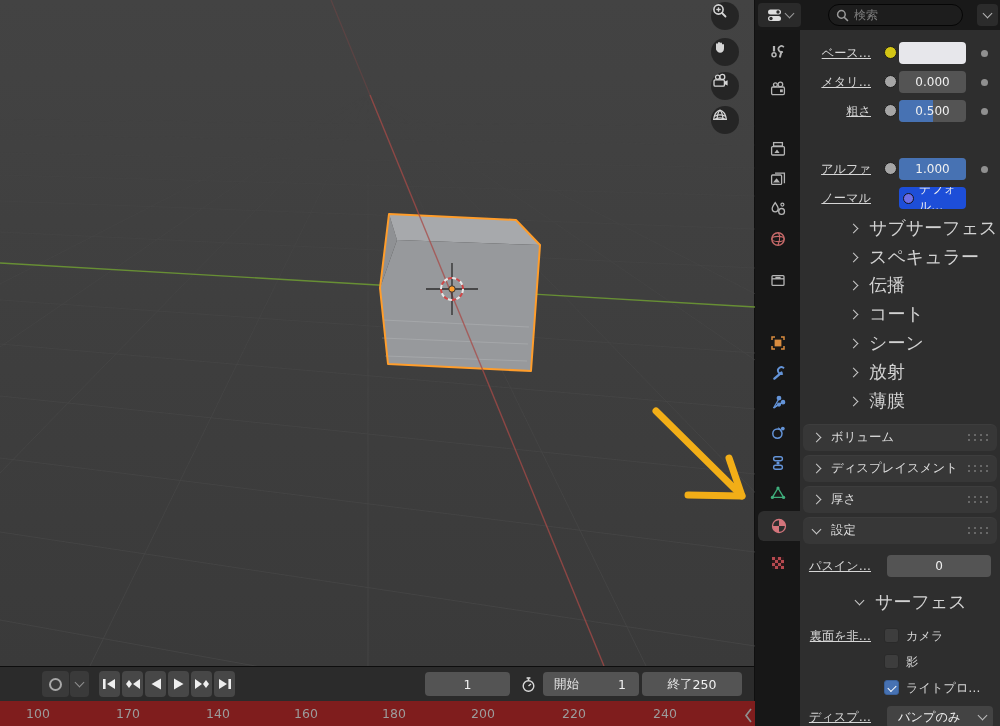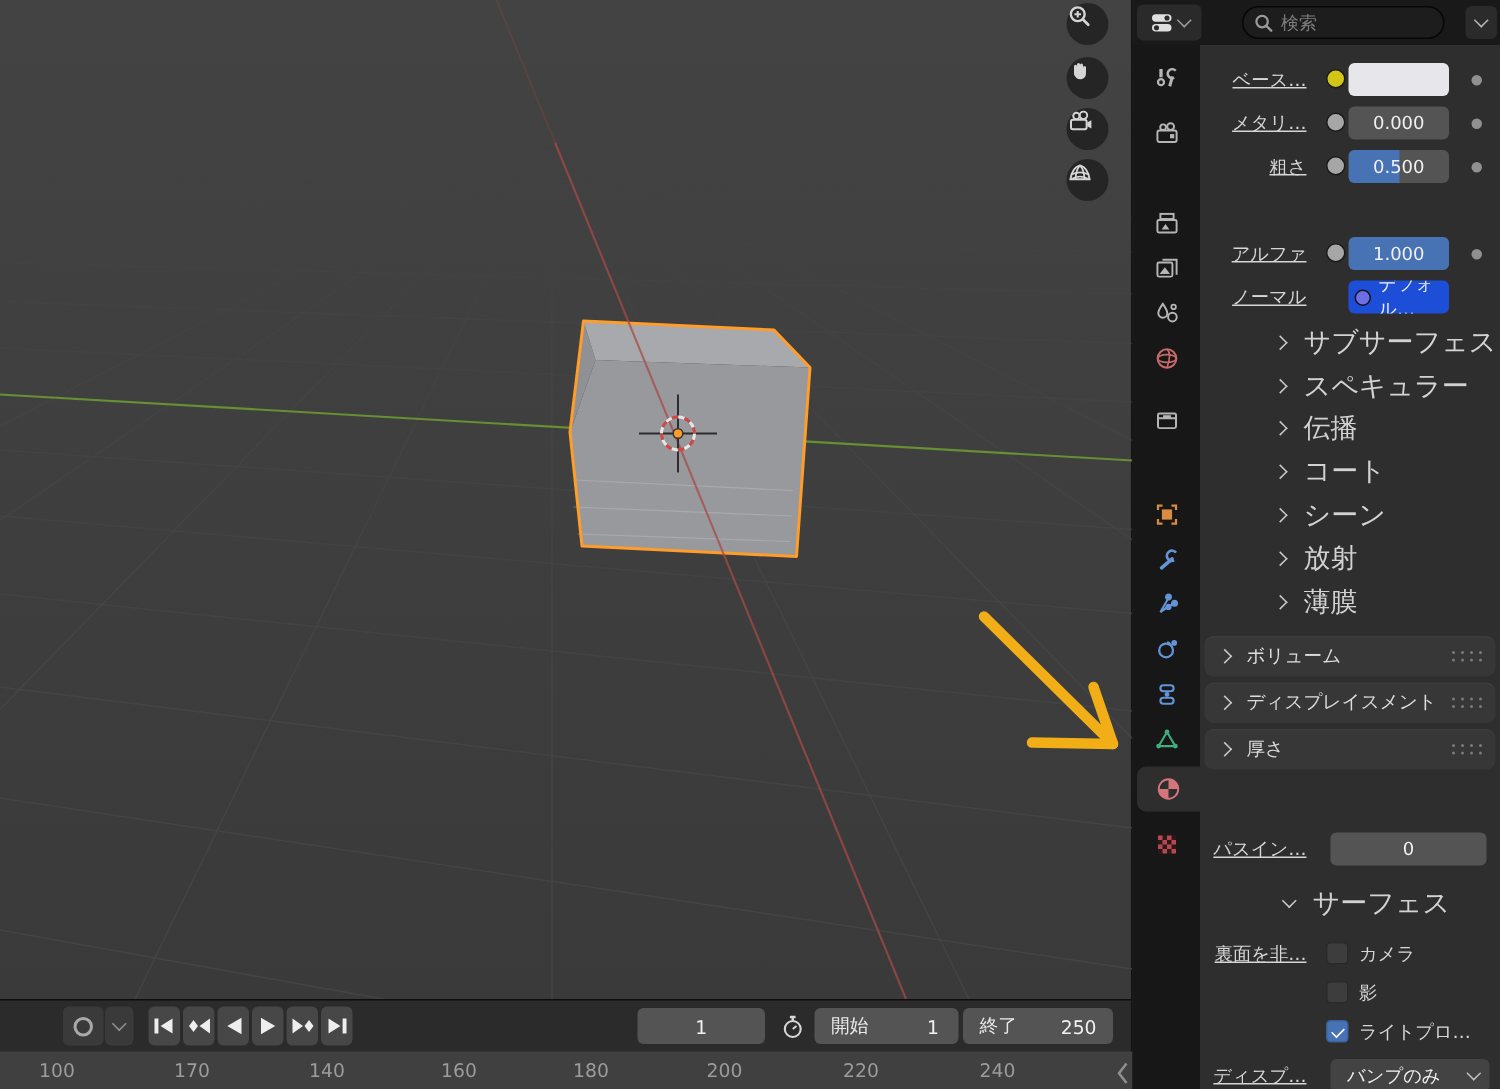--- a/index.html
+++ b/index.html
@@ -18,21 +18,21 @@
   
   #timeline { position:absolute; left:0; top:666px; width:755px; height:60px;
     background:#2b2b2b; border-top:1px solid #0e0e0e; border-right:1px solid #101010; }
   .tl-btn { position:absolute; top:4px; height:26px; background:#474747; border-radius:4px;
     display:flex; align-items:center; justify-content:center; }
   .tl-rec { background:#3a3a3a; }
   .rec-ring { width:13px; height:13px; border:2px solid #a8a8a8; border-radius:50%; }
   .pill { position:absolute; top:5px; height:24px; background:#545454; border-radius:4px;
     color:#f1f1f1; font-size:12.5px; display:flex; align-items:center; }
   .pill .lab { color:#e8e8e8; }
-  #ruler { position:absolute; left:0; top:34px; width:755px; height:26px; background:#404040; }
+  #ruler { position:absolute; left:0; top:34px; width:755px; height:26px; background:#7f1d1d; }
   .tick { position:absolute; top:5px; transform:translateX(-50%); color:#9c9c9c; font-size:12.5px; }
 
   
   #props { position:absolute; left:755px; top:0; width:245px; height:726px; background:#2e2e2e; }
   #props-header { position:absolute; left:0; top:0; width:245px; height:30px; background:#191919; }
   #editor-type-btn { position:absolute; left:3px; top:3px; width:43px; height:24px;
     background:#2a2a2a; border-radius:4px; display:flex; align-items:center; justify-content:center; gap:2px; }
   #search-box { position:absolute; left:73px; top:4px; width:135px; height:22px;
     background:#1d1d1d; border:1px solid #060606; border-radius:11px;
     display:flex; align-items:center; padding-left:7px; gap:5px; }
@@ -250,21 +250,21 @@
         <line x1="8.5" y1="2.2" x2="8.5" y2="4.6" stroke="#d8d8d8" stroke-width="1.6"></line>
         <line x1="6.6" y1="2" x2="10.4" y2="2" stroke="#d8d8d8" stroke-width="1.6"></line>
         <line x1="8.5" y1="10" x2="11" y2="8" stroke="#d8d8d8" stroke-width="1.4"></line>
       </svg>
     </div>
 
     <div class="pill" style="left:543px; width:96px; justify-content:space-between; padding:0 13px 0 11px;">
       <span class="lab">開始</span>
       <span>1</span>
     </div>
-    <div class="pill" style="left:642px; width:100px; justify-content:space-between; padding:0 11px 0 11px;">
+    <div class="pill" style="left:642px; width:100px; justify-content:center; padding:0 11px 0 11px;">
       <span class="lab">終了</span>
       <span>250</span>
     </div>
 
     <div id="ruler">
       <span class="tick" style="left:38px">100</span>
       <span class="tick" style="left:128px">170</span>
       <span class="tick" style="left:218px">140</span>
       <span class="tick" style="left:306px">160</span>
       <span class="tick" style="left:394px">180</span>
@@ -530,20 +530,34 @@
             <circle cx="8" cy="2" r="1"></circle>
             <circle cx="14" cy="2" r="1"></circle>
             <circle cx="20" cy="2" r="1"></circle>
           <circle cx="2" cy="7" r="1"></circle>
             <circle cx="8" cy="7" r="1"></circle>
             <circle cx="14" cy="7" r="1"></circle>
             <circle cx="20" cy="7" r="1"></circle>
         </svg>
       </div>
 
+      <div class="panel" style="top:487px">
+        <span class="chev-d"></span>
+        <span>設定</span>
+        <svg class="grip" width="22" height="9" fill="#7a7a7a">
+          <circle cx="2" cy="2" r="1"></circle>
+            <circle cx="8" cy="2" r="1"></circle>
+            <circle cx="14" cy="2" r="1"></circle>
+            <circle cx="20" cy="2" r="1"></circle>
+          <circle cx="2" cy="7" r="1"></circle>
+            <circle cx="8" cy="7" r="1"></circle>
+            <circle cx="14" cy="7" r="1"></circle>
+            <circle cx="20" cy="7" r="1"></circle>
+        </svg>
+      </div>
 
       <div class="prow" style="top:525px; width:200px;">
         <span class="plabel">パスイン…</span>
         <span class="widget" style="left:87px; width:104px;">
           <span class="val">0</span>
         </span>
       </div>
 
       <div class="section" style="top:560px; padding-left:26px;">
         <span class="chev-d"></span>

